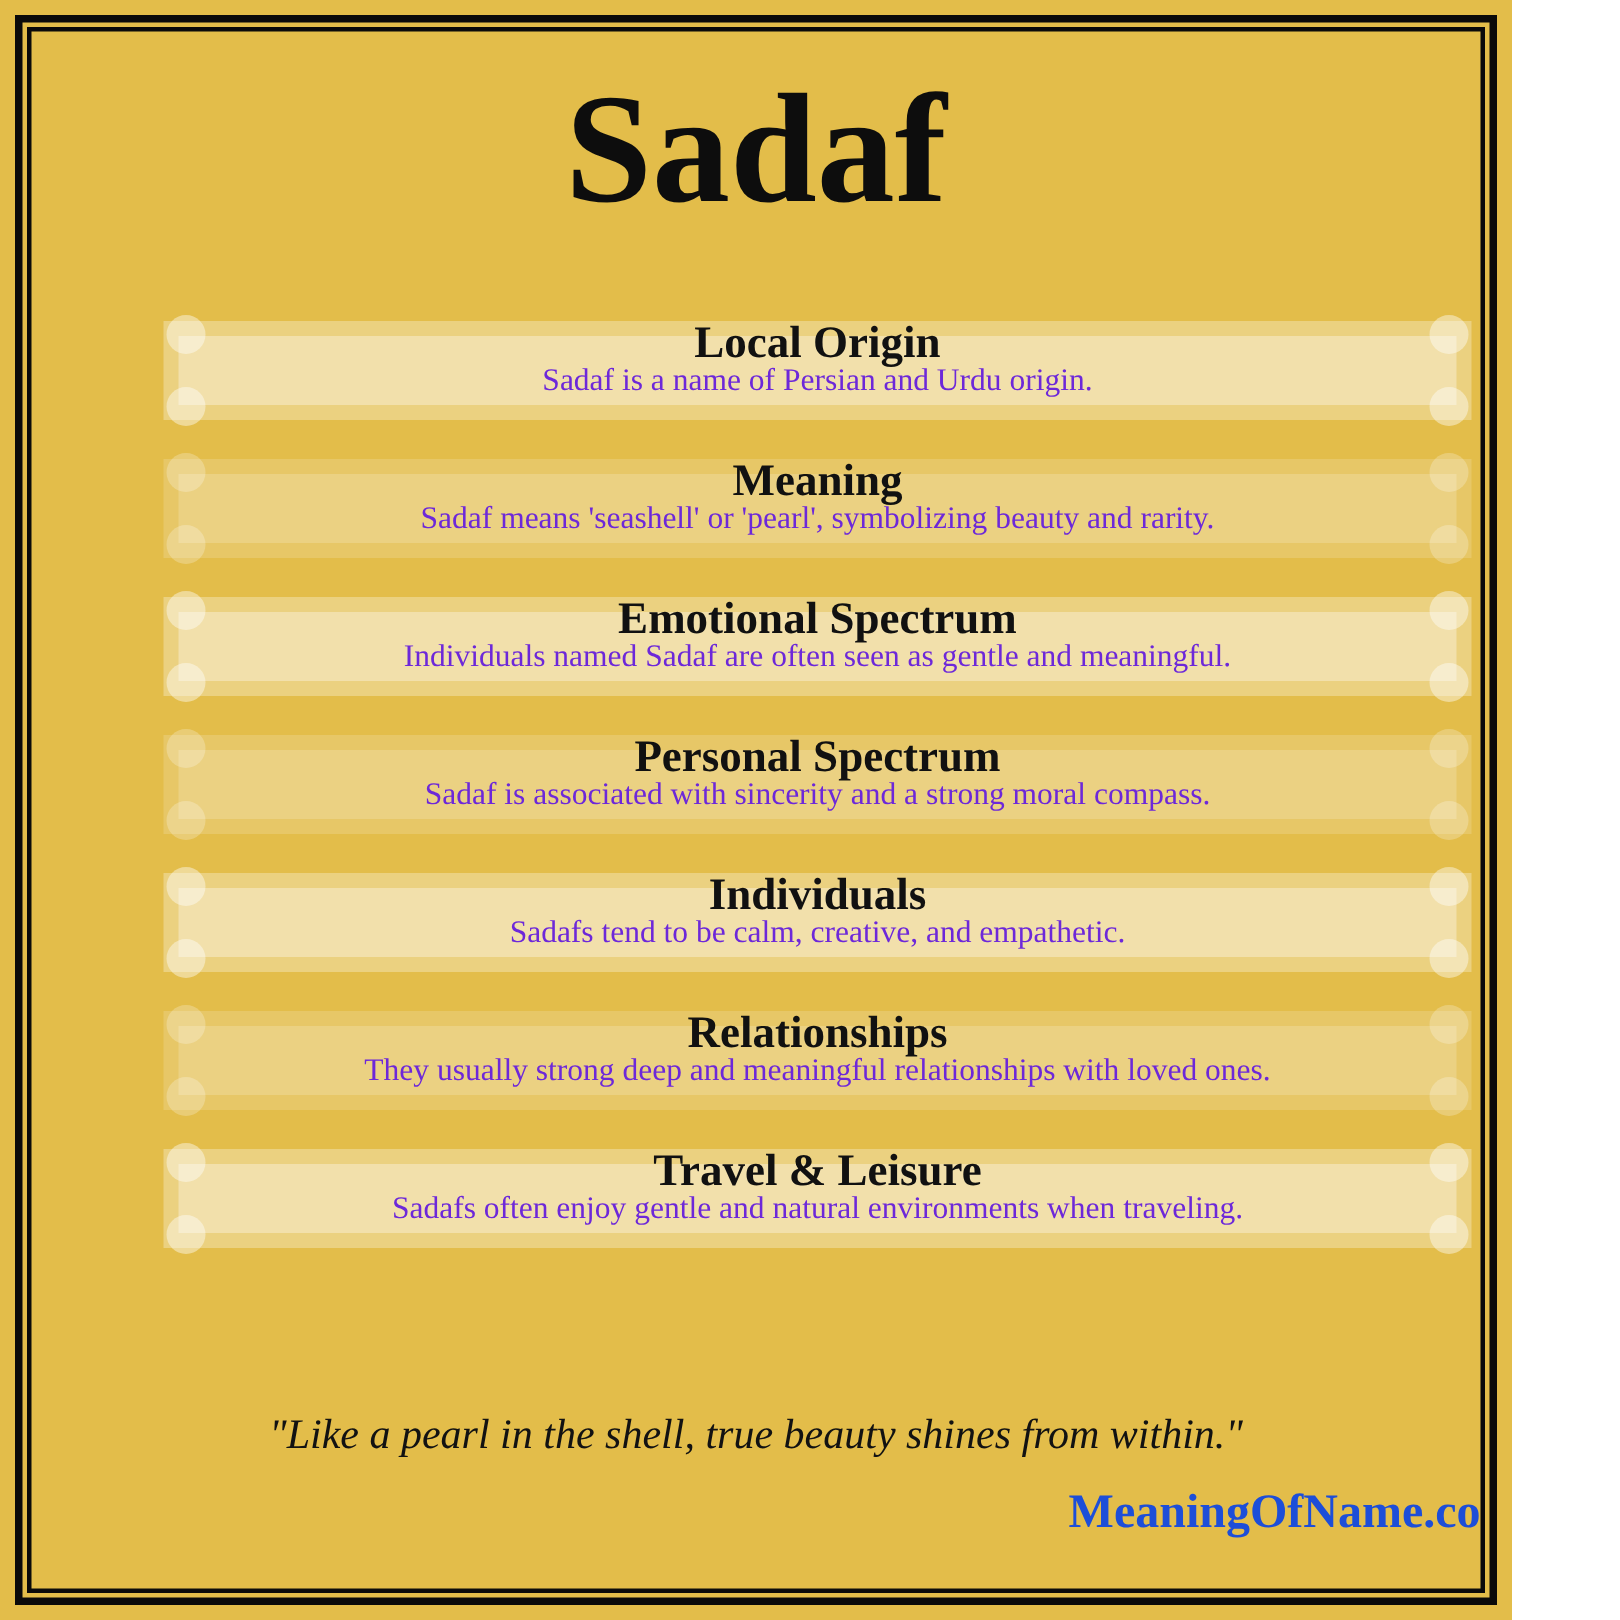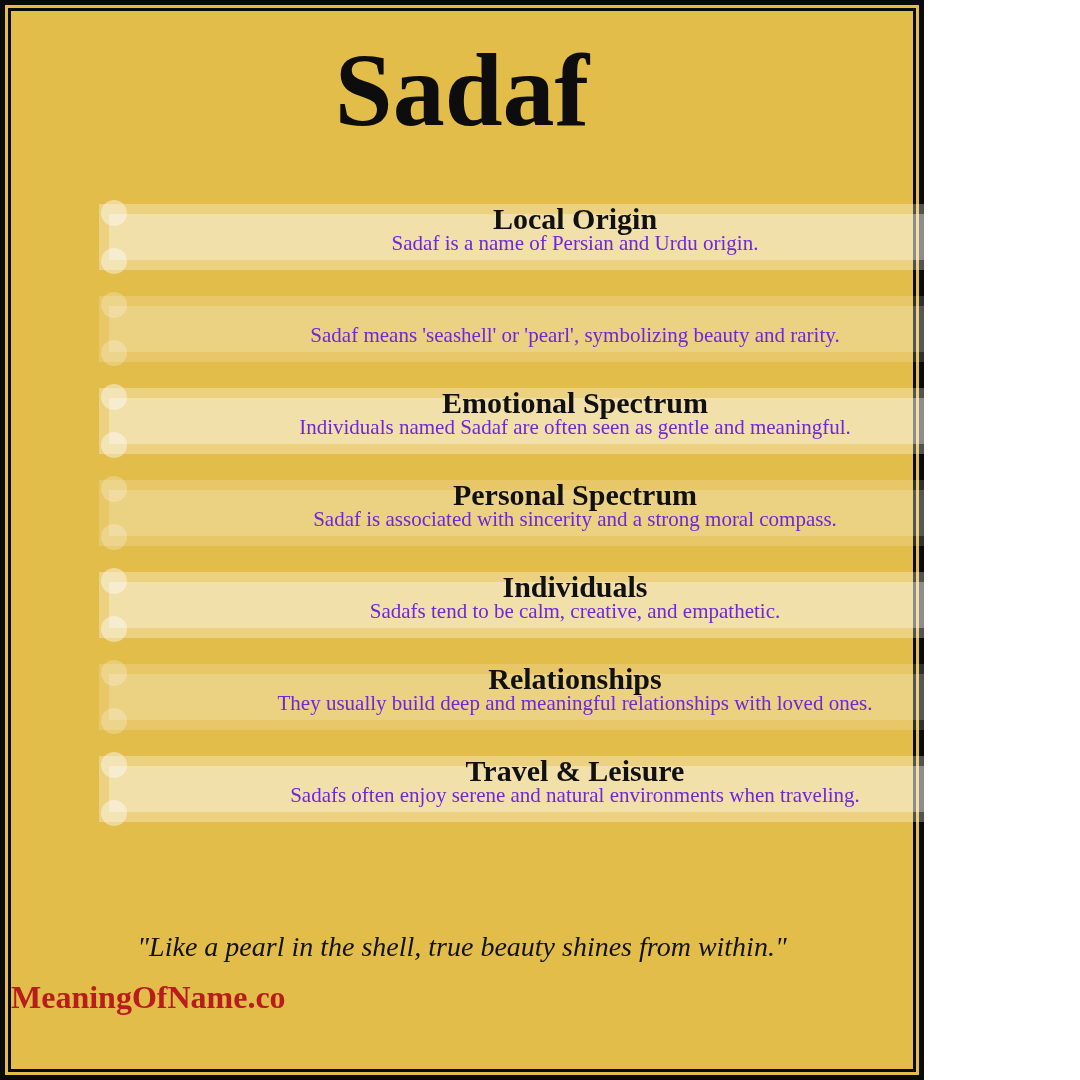--- a/index.html
+++ b/index.html
@@ -9,24 +9,25 @@
   body {
     width: 1080px;
     height: 1080px;
     overflow: hidden;
     font-family: "Liberation Serif", "DejaVu Serif", serif;
   }
 
   
   #poster {
     position: relative;
-    width: 924px;
+    width: 1008px;
     height: 1080px;
     box-sizing: border-box;
     background: #e3bd4a;
+    padding: 10px;
   }
   #frame-outer {
     position: relative;
     width: 100%;
     height: 100%;
     box-sizing: border-box;
     border: 5px solid #0a0a0a;
     padding: 3px;
   }
   #frame-inner {
@@ -106,21 +107,20 @@
   .card.dim .band  { background: rgba(255, 255, 255, 0.18); }
   .card.dim .knob  { background: rgba(255, 255, 255, 0.24); }
 
   .card .text {
     position: absolute;
     left: 0;
     top: 0;
     width: 100%;
     height: 100%;
     text-align: center;
-    margin-left: 40px;
   }
   .card .card-title {
     position: absolute;
     top: 6px;
     left: 0;
     width: 100%;
     font-size: 30px;
     font-weight: bold;
     color: #111111;
     line-height: 1.1;
@@ -146,24 +146,24 @@
     text-align: center;
     font-size: 28px;
     font-style: italic;
     color: #121212;
   }
   #footer-brand {
     position: absolute;
     top: 968px;
     left: 0;
     width: 100%;
-    text-align: left;
+    text-align: right;
     font-size: 32px;
     font-weight: bold;
-    color: #b91c1c;
+    color: #1d4ed8;
   }
 </style>
 </head>
 <body>
 
 <div id="poster">
   <div id="frame-outer">
     <div id="frame-inner">
       <div id="content">
 
@@ -183,20 +183,21 @@
               </div>
             </div>
             <div class="card dim">
               <div class="plate"></div>
               <div class="band"></div>
               <div class="knob tl"></div>
               <div class="knob tr"></div>
               <div class="knob bl"></div>
               <div class="knob br"></div>
               <div class="text">
+                <div class="card-title">Meaning</div>
                 <div class="card-desc">Sadaf means 'seashell' or 'pearl', symbolizing beauty and rarity.</div>
               </div>
             </div>
             <div class="card">
               <div class="plate"></div>
               <div class="band"></div>
               <div class="knob tl"></div>
               <div class="knob tr"></div>
               <div class="knob bl"></div>
               <div class="knob br"></div>
@@ -231,33 +232,33 @@
             </div>
             <div class="card dim">
               <div class="plate"></div>
               <div class="band"></div>
               <div class="knob tl"></div>
               <div class="knob tr"></div>
               <div class="knob bl"></div>
               <div class="knob br"></div>
               <div class="text">
                 <div class="card-title">Relationships</div>
-                <div class="card-desc">They usually build deep and meaningful relationships with loved ones.</div>
+                <div class="card-desc">They usually strong deep and meaningful relationships with loved ones.</div>
               </div>
             </div>
             <div class="card">
               <div class="plate"></div>
               <div class="band"></div>
               <div class="knob tl"></div>
               <div class="knob tr"></div>
               <div class="knob bl"></div>
               <div class="knob br"></div>
               <div class="text">
                 <div class="card-title">Travel &amp; Leisure</div>
-                <div class="card-desc">Sadafs often enjoy serene and natural environments when traveling.</div>
+                <div class="card-desc">Sadafs often enjoy gentle and natural environments when traveling.</div>
               </div>
             </div>
           </div>
 
         <div id="footer-quote">"Like a pearl in the shell, true beauty shines from within."</div>
 
         <div id="footer-brand">MeaningOfName.co</div>
 
       </div>
     </div>

